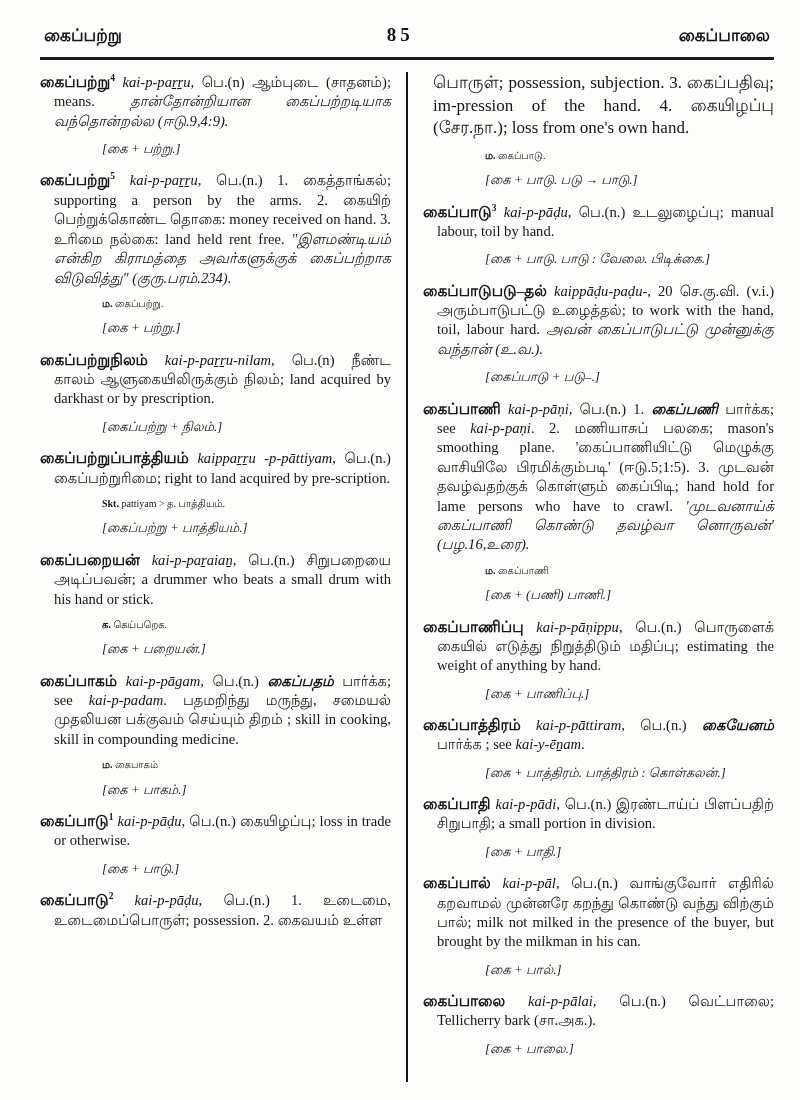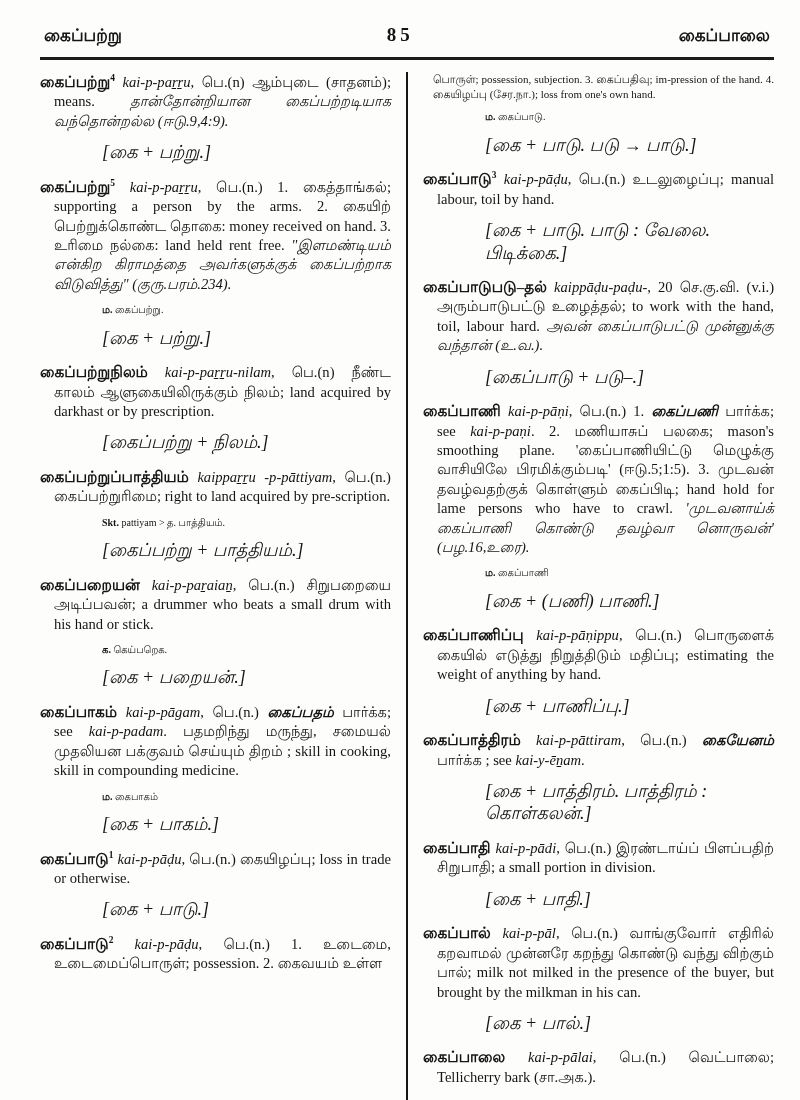--- a/index.html
+++ b/index.html
@@ -20,28 +20,28 @@
   .col.left{padding-right:15px;}
   .col.right{padding-left:15px;}
   .divider{width:2px;background:#161616;}
   .entry{margin-bottom:3px;}
   .para{margin:0 0 8px 0;}
   .para.body{
     font-size:14.6px;line-height:1.33;text-align:justify;
     padding-left:14px;text-indent:-14px;
   }
   .para.cont{
-    font-size:11px;line-height:1.33;text-align:justify;
+    font-size:17px;line-height:1.33;text-align:justify;
     padding-left:10px;
   }
   .para.note{
     margin:10px 0 10px 62px;font-size:10px;line-height:1.25;
   }
   .para.etym{
-    margin:10px 0 13px 62px;font-size:18px;line-height:1.25;font-style:italic;
+    margin:10px 0 13px 62px;font-size:13px;line-height:1.25;font-style:italic;
   }
   .hw{font-weight:bold;font-size:15.3px;}
   .it{font-style:italic;}
   .b{font-weight:bold;}
   .bi{font-weight:bold;font-style:italic;}
   sup{font-size:9.5px;font-weight:bold;line-height:0;}
 </style>
 </head>
 <body>
 

